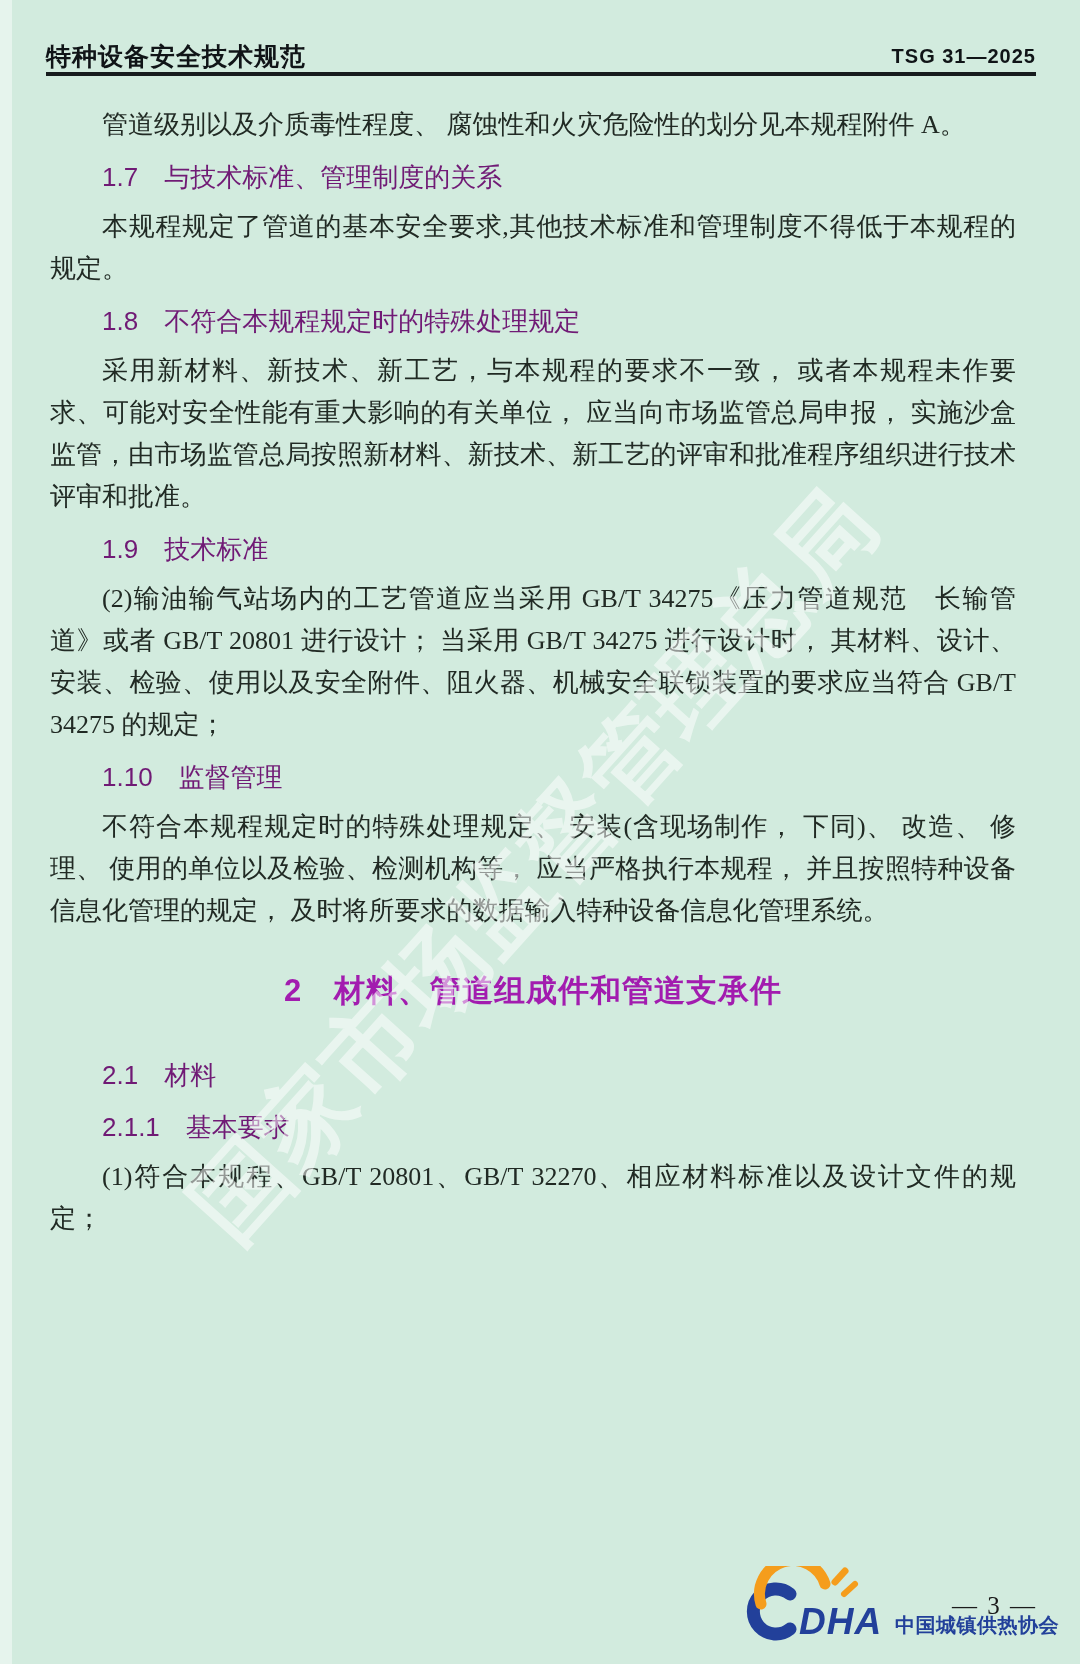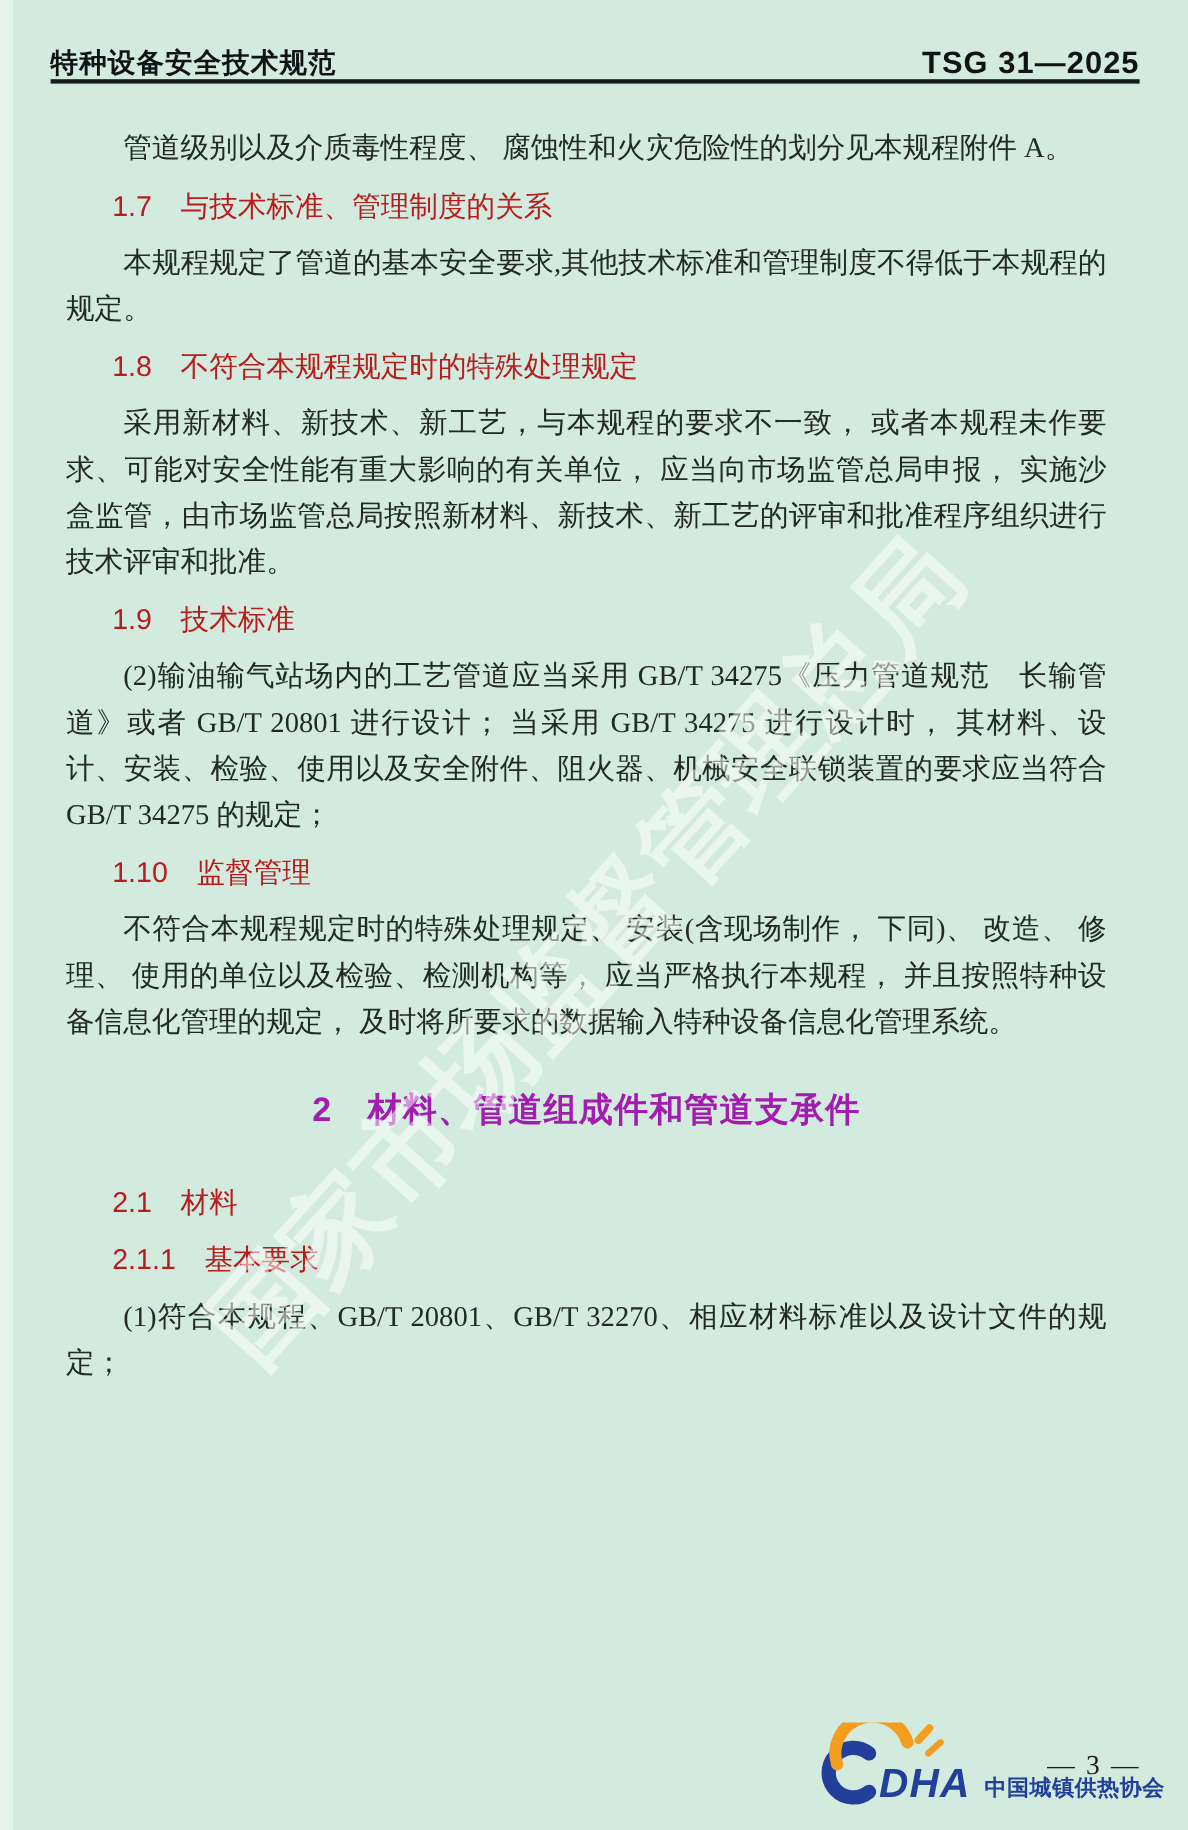--- a/index.html
+++ b/index.html
@@ -28,51 +28,51 @@
     position: absolute;
     top: 40px; left: 46px; right: 44px;
     display: flex;
     justify-content: space-between;
     align-items: center;
     font-family: "Liberation Sans", "DejaVu Sans", sans-serif;
     font-weight: 700;
     color: #101417;
   }
   .header-left  { font-size: 25px; letter-spacing: 1px; }
-  .header-right { font-size: 28px; letter-spacing: 1px; }
+  .header-right { font-size: 20px; letter-spacing: 1px; }
   .header-rule {
     position: absolute;
     top: 72px; left: 46px; right: 44px;
     height: 4px;
     background: #171c1e;
   }
   
   .content {
     position: absolute;
     top: 104px;
     left: 50px;
     width: 966px;
     font-size: 26px;
     line-height: 42px;
     text-align: justify;
     z-index: 1;
   }
   .content p.para {
-    margin: 10px;
+    margin: 0;
     text-indent: 52px;
   }
   .content h3.sub {
     font-family: "Liberation Sans", "DejaVu Sans", sans-serif;
     font-weight: 500;
     font-size: 26px;
     line-height: 42px;
     margin: 10px 0 8px 0;
     text-indent: 52px;
     text-align: left;
-    color: #b91c1c;
+    color: #701a75;
   }
   .content h2.section {
     font-family: "Liberation Sans", "DejaVu Sans", sans-serif;
     font-weight: 700;
     font-size: 31px;
     line-height: 42px;
     margin: 38px 0 42px 0;
     text-align: center;
     text-indent: 0;
     letter-spacing: 1px;

